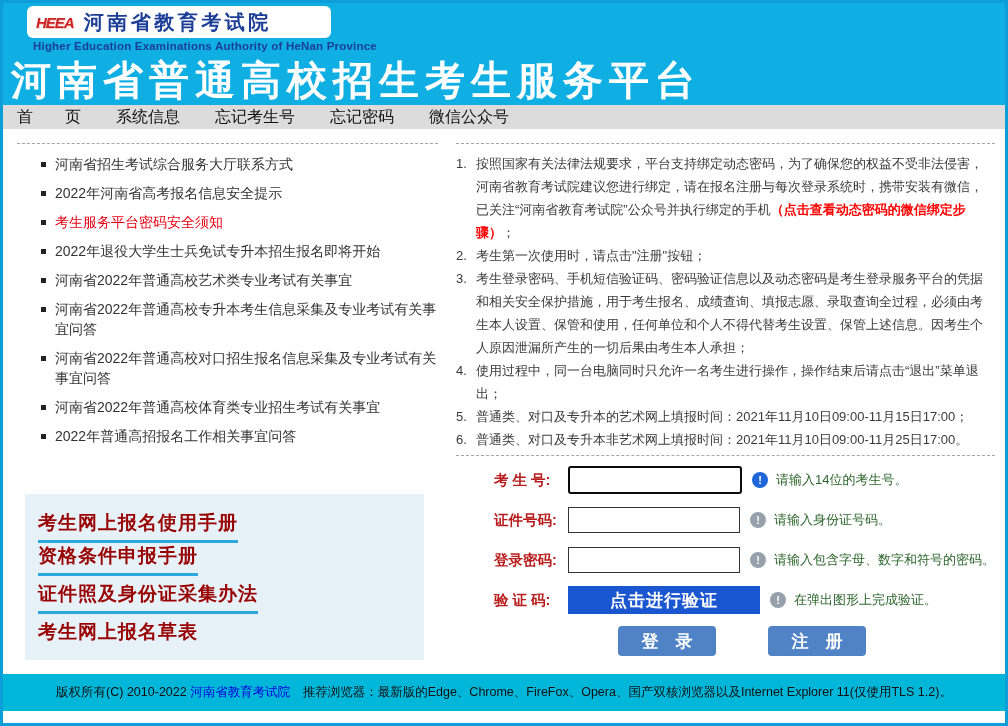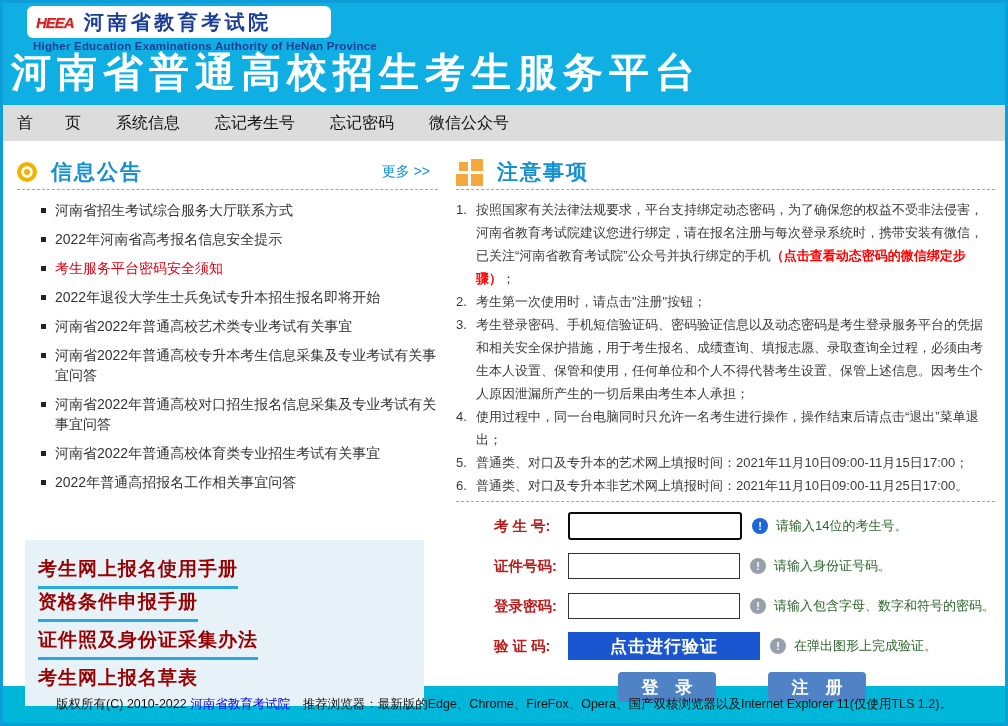--- a/index.html
+++ b/index.html
@@ -19,26 +19,26 @@
   .heea {
     font-size:15px; font-weight:900; font-style:italic; color:#CC2222;
     letter-spacing:-1px; text-shadow:1px 1px 0 #f6caca;
   }
   .org-cn { font-size:20px; font-weight:bold; color:#1C3E96; letter-spacing:3.5px; white-space:nowrap; }
   .org-en {
     position:absolute; left:30px; top:37px; font-size:11.5px; font-weight:bold;
     color:#1C3E96; letter-spacing:0.2px;
   }
   .site-title {
-    position:absolute; left:8px; top:42px; font-size:40px; font-weight:bold;
+    position:absolute; left:8px; top:50px; font-size:40px; font-weight:bold;
     color:#fff; letter-spacing:6px; white-space:nowrap;
   }
   
   .nav {
-    height:36px; background:#DCDCDC; display:flex; align-items:center;
+    height:24px; background:#DCDCDC; display:flex; align-items:center;
     padding-left:14px; gap:35px; font-size:16px; color:#111;
   }
   .nav-item { cursor:pointer; white-space:pre; }
   
   .main { display:flex; height:545px; background:#fff; }
   .left-col  { width:448px; padding:14px 6px 0 14px; }
   .right-col { flex:1; padding:14px 10px 0 12px; }
   .panel-head { display:flex; align-items:center; height:34px; }
   .panel-title { font-size:21px; font-weight:bold; color:#1590D2; letter-spacing:2px; margin-left:14px; }
   .more-link { margin-left:auto; margin-right:8px; color:#1590D2; font-size:14px; cursor:pointer; }
@@ -135,25 +135,20 @@
     <span class="nav-item">首　　页</span>
     <span class="nav-item">系统信息</span>
     <span class="nav-item">忘记考生号</span>
     <span class="nav-item">忘记密码</span>
     <span class="nav-item">微信公众号</span>
   </div>
 
   <div class="main">
 
     <div class="left-col">
-      <div class="panel-head">
-        <span class="circle-icon"></span>
-        <span class="panel-title">信息公告</span>
-        <span class="more-link">更多 &gt;&gt;</span>
-      </div>
       <div class="dash"></div>
       <ul class="ann-list">
         <li>
             <span class="sq"></span>
             <span>河南省招生考试综合服务大厅联系方式</span>
           </li>
         <li>
             <span class="sq"></span>
             <span>2022年河南省高考报名信息安全提示</span>
           </li>
@@ -194,29 +189,20 @@
         <div class="manual-line">
           <span class="manual-link ul">证件照及身份证采集办法</span>
         </div>
         <div class="manual-line">
           <span class="manual-link">考生网上报名草表</span>
         </div>
       </div>
     </div>
 
     <div class="right-col">
-      <div class="panel-head">
-        <span class="squares-icon">
-            <i></i>
-            <i></i>
-            <i></i>
-            <i></i>
-          </span>
-        <span class="panel-title">注意事项</span>
-      </div>
       <div class="dash"></div>
 
       <div class="notes">
         <div class="note">
           <span class="note-num">1.</span>
           <span class="note-text"><span>按照国家有关法律法规要求，平台支持绑定动态密码，为了确保您的权益不受非法侵害，河南省教育考试院建议您进行绑定，请在报名注册与每次登录系统时，携带安装有微信，已关注“河南省教育考试院”公众号并执行绑定的手机</span><span class="red-bold">（点击查看动态密码的微信绑定步骤）</span><span>；</span></span>
         </div>
         <div class="note">
           <span class="note-num">2.</span>
           <span class="note-text">考生第一次使用时，请点击"注册"按钮；</span>

